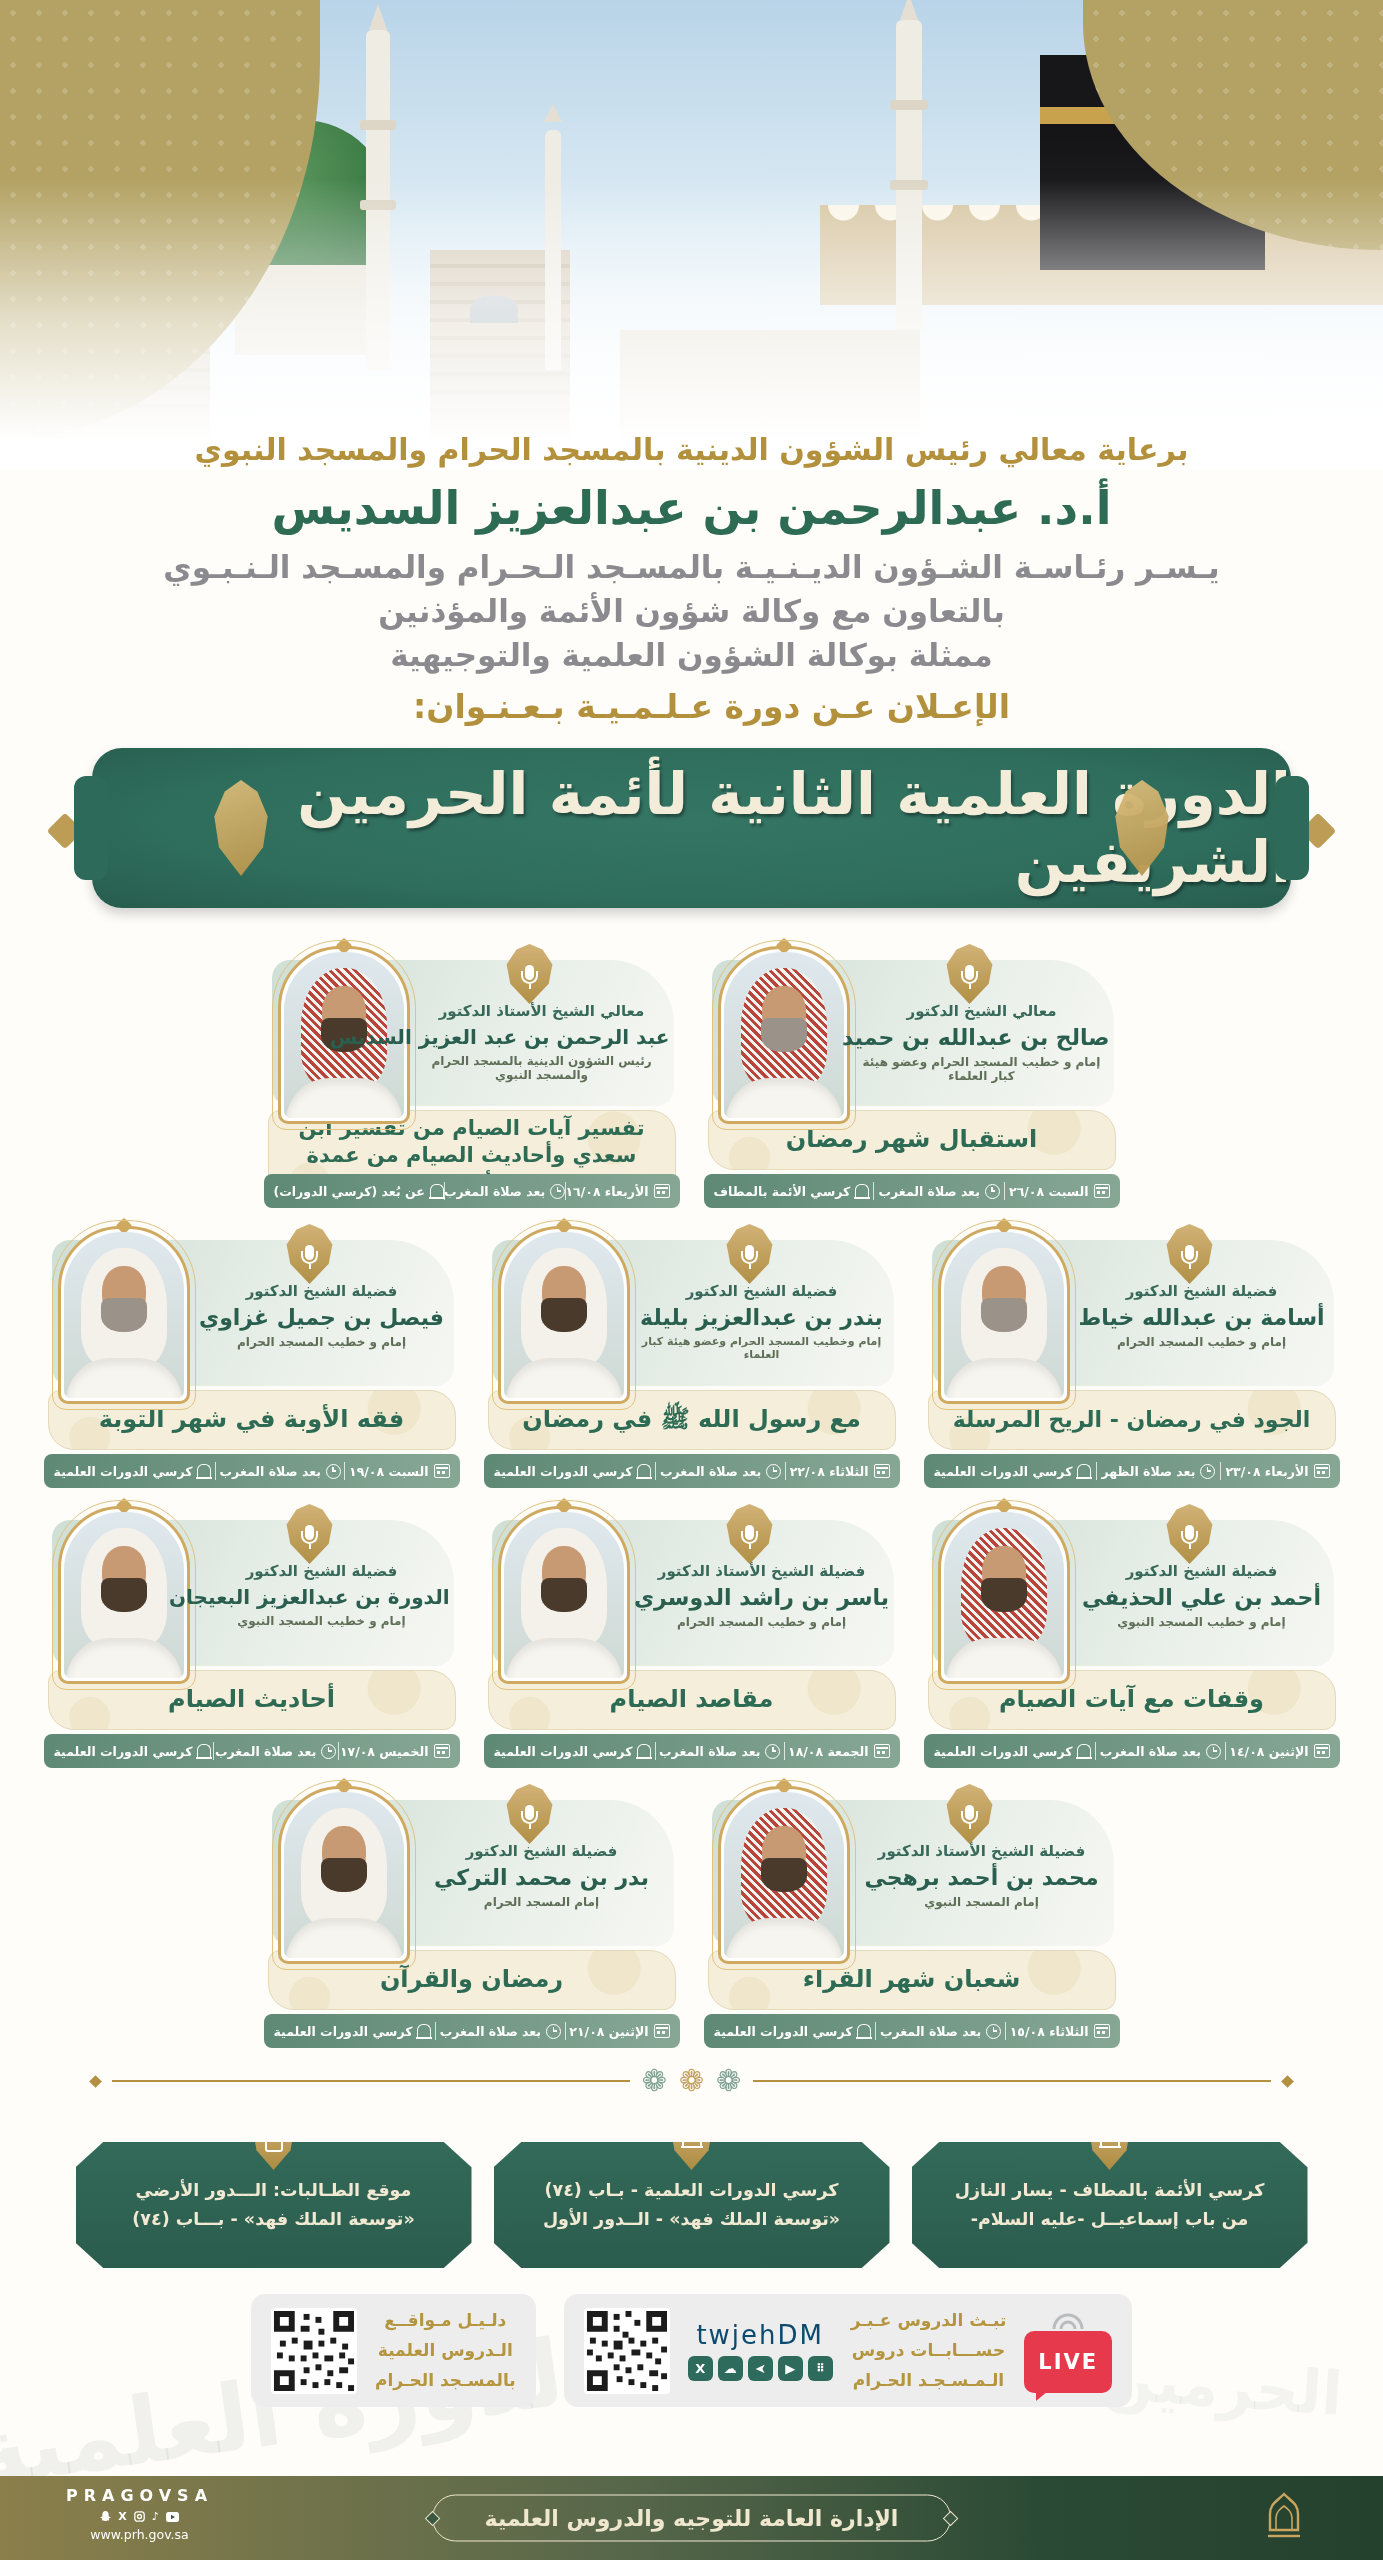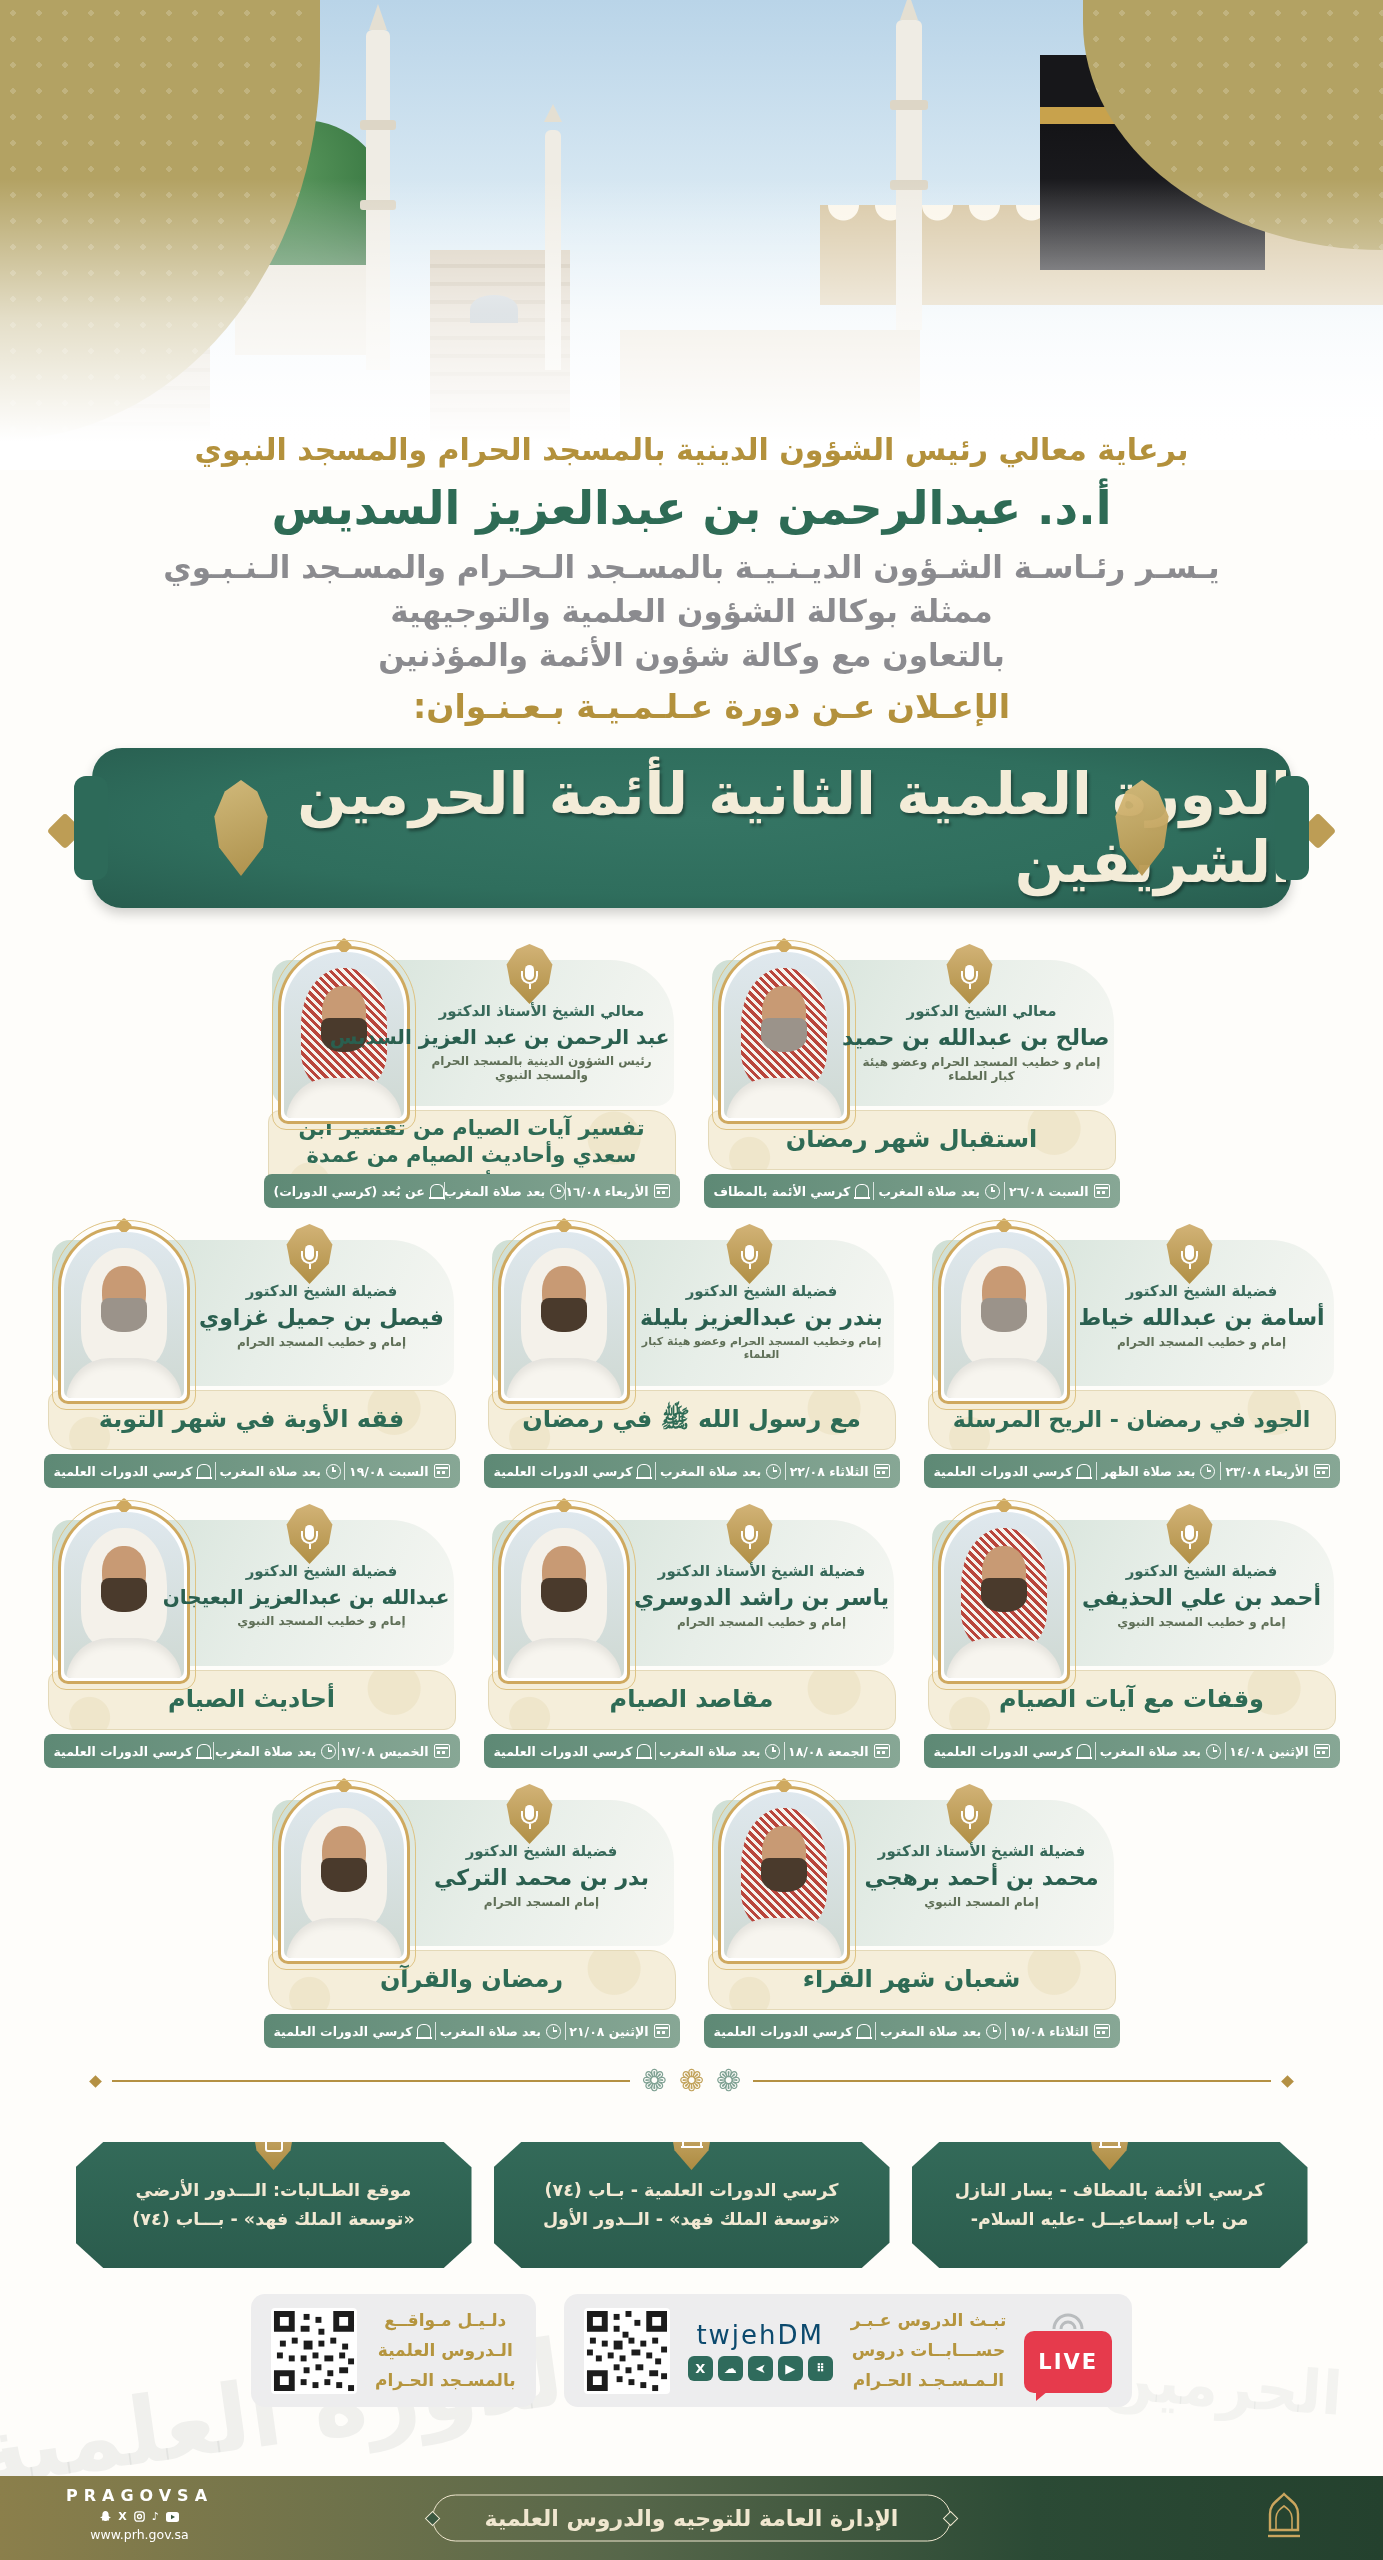--- a/index.html
+++ b/index.html
@@ -192,22 +192,22 @@
   </div>
   <div class="corner corner-l"></div>
   <div class="corner corner-r"></div>
   <div class="hero-fade"></div>
 </div>
 
 <div class="intro">
   <div class="gold-line">برعاية معالي رئيس الشؤون الدينية بالمسجد الحرام والمسجد النبوي</div>
   <div class="patron-name">أ.د. عبدالرحمن بن عبدالعزيز السديس</div>
   <div class="grey-line">يـسـر رئـاسـة الشـؤون الديـنـيـة بالمسـجد الـحـرام والمسـجد الـنـبـوي</div>
+  <div class="grey-line">بالتعاون مع وكالة شؤون الأئمة والمؤذنين</div>
   <div class="grey-line">ممثلة بوكالة الشؤون العلمية والتوجيهية</div>
-  <div class="grey-line">بالتعاون مع وكالة شؤون الأئمة والمؤذنين</div>
   <div class="announce">الإعـلان عـن دورة عـلـمـيـة بـعـنـوان:</div>
 </div>
 
 <div class="banner-wrap">
   <div class="banner-diamond bd-r"></div>
   <div class="banner-diamond bd-l"></div>
   <div class="banner">
     <div class="banner-leaf leaf-r"></div>
     <div class="banner-leaf leaf-l"></div>
     <div class="banner-title">الدورة العلمية الثانية لأئمة الحرمين الشريفين</div>
@@ -505,21 +505,21 @@
       <div class="photo-arch">
         <div class="avatar">
           <span class="ghutra"></span>
             <span class="face"></span>
             <span class="beard"></span>
             <span class="torso"></span>
         </div>
       </div>
       <div class="card-text">
         <div class="honorific">فضيلة الشيخ الدكتور</div>
-        <div class="s-name" style="font-size:20px;">عبدالله بن عبدالعزيز البعيجان</div>
+        <div class="s-name" style="font-size:20px;">الدورة بن عبدالعزيز البعيجان</div>
         <div class="s-role">إمام و خطيب المسجد النبوي</div>
       </div>
       <div class="title-panel">
           <b>أحاديث الصيام</b>
         </div>
       <div class="meta-bar">
         <span class="meta">
             <i class="ic ic-cal"></i>
             <span>الخميس ١٧/٠٨</span>
           </span>

